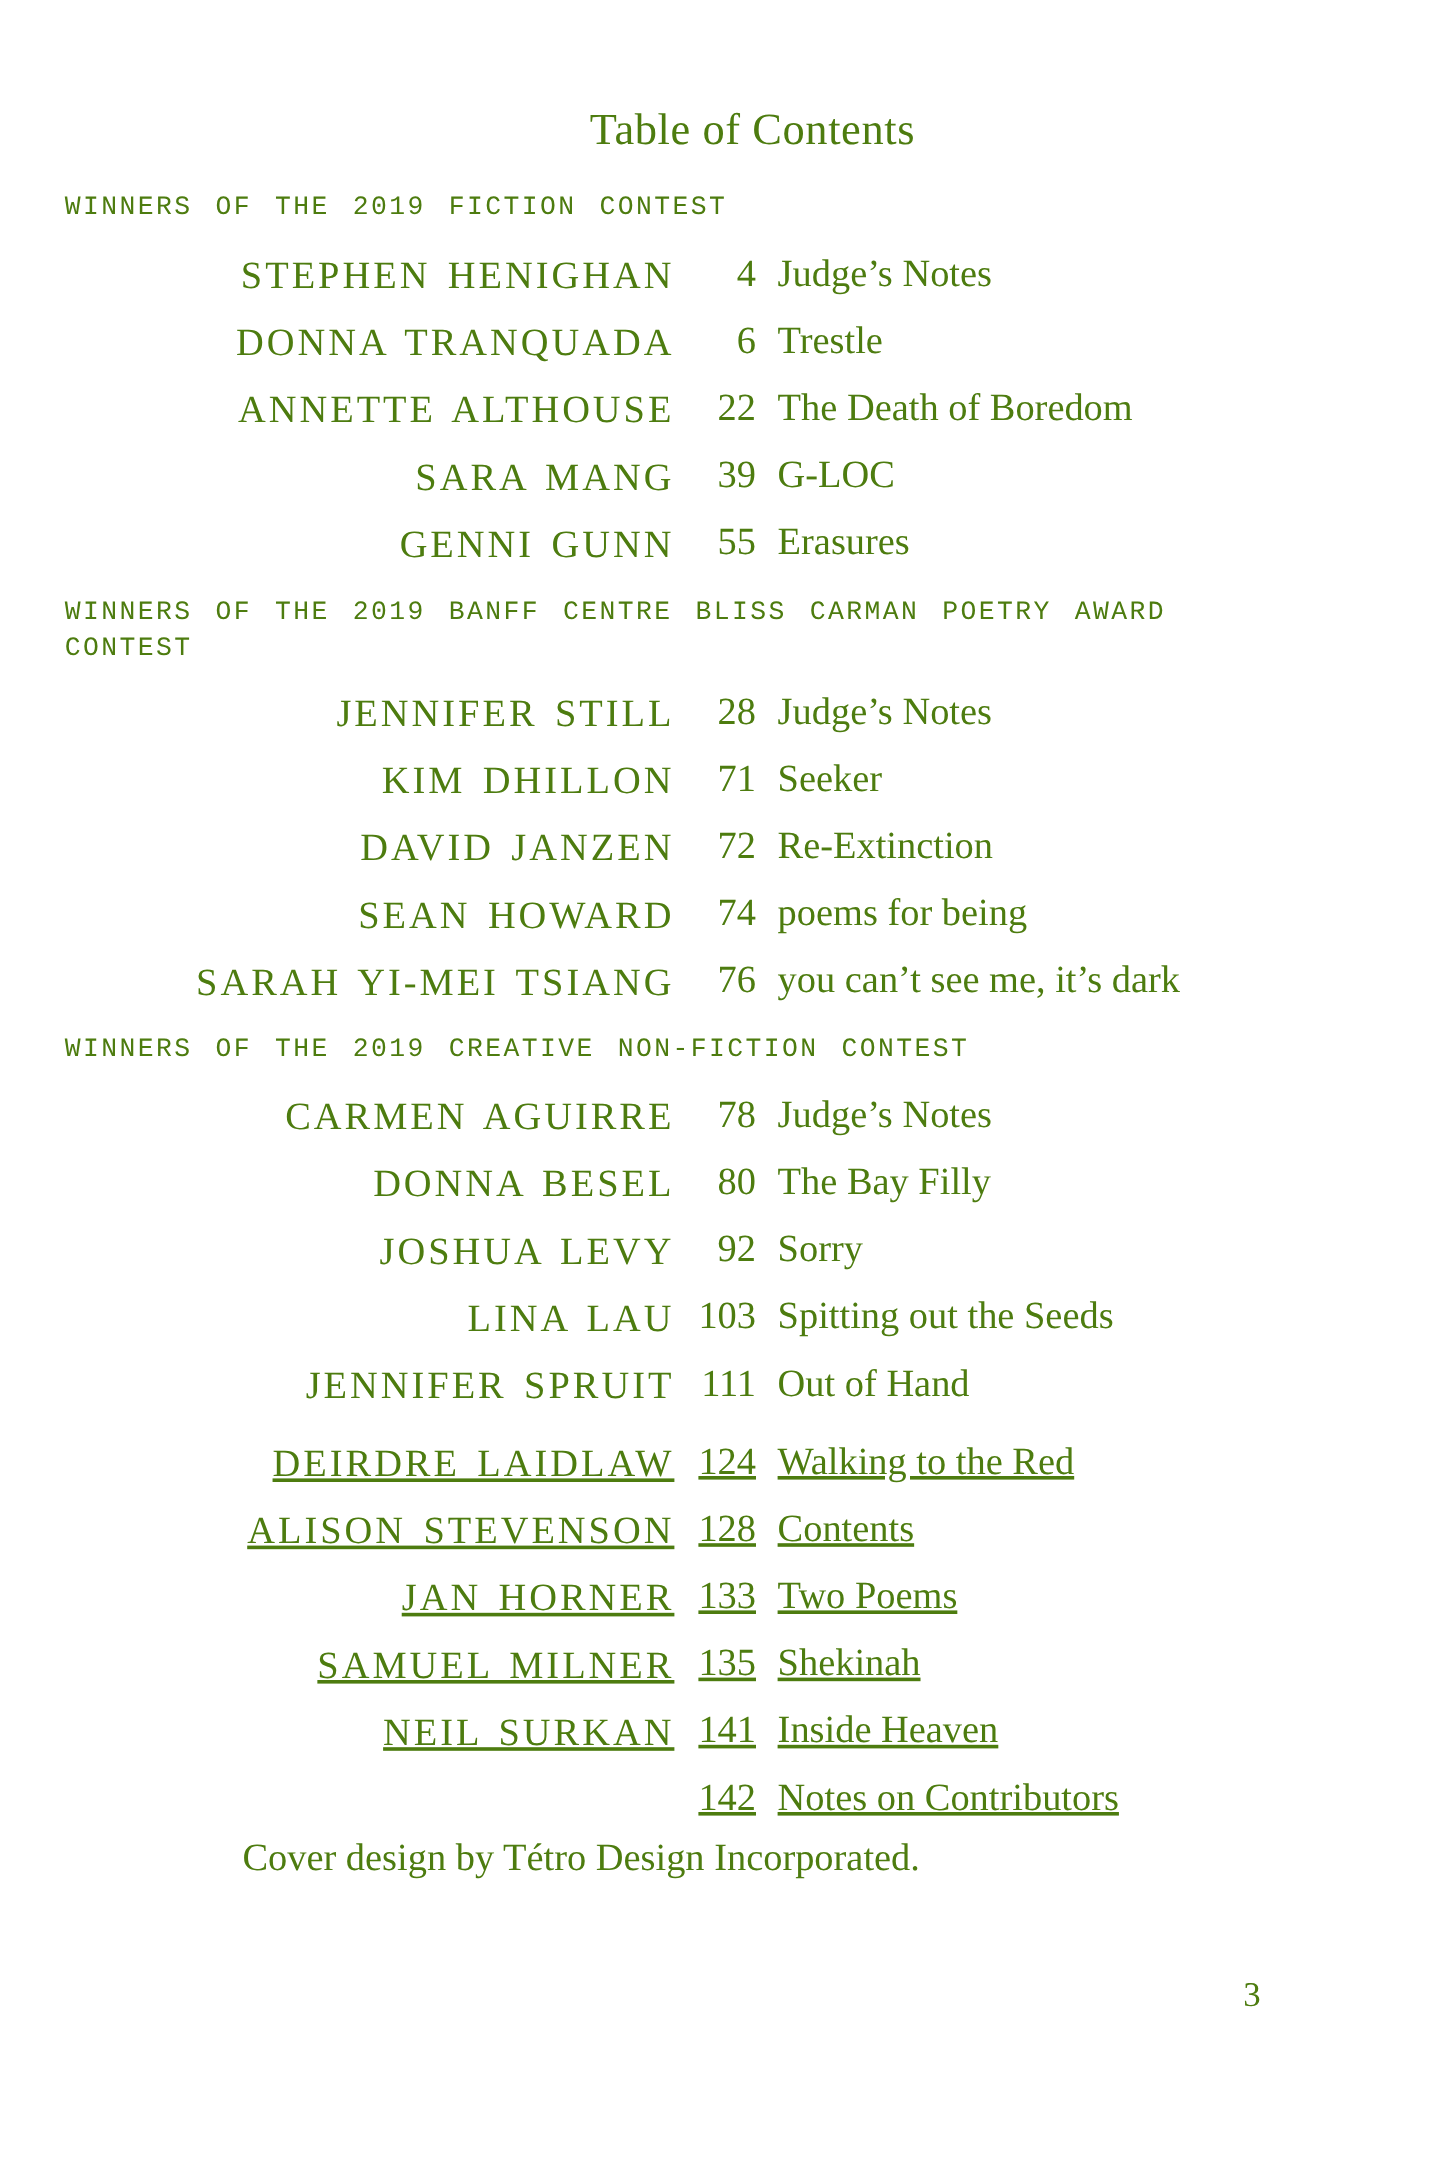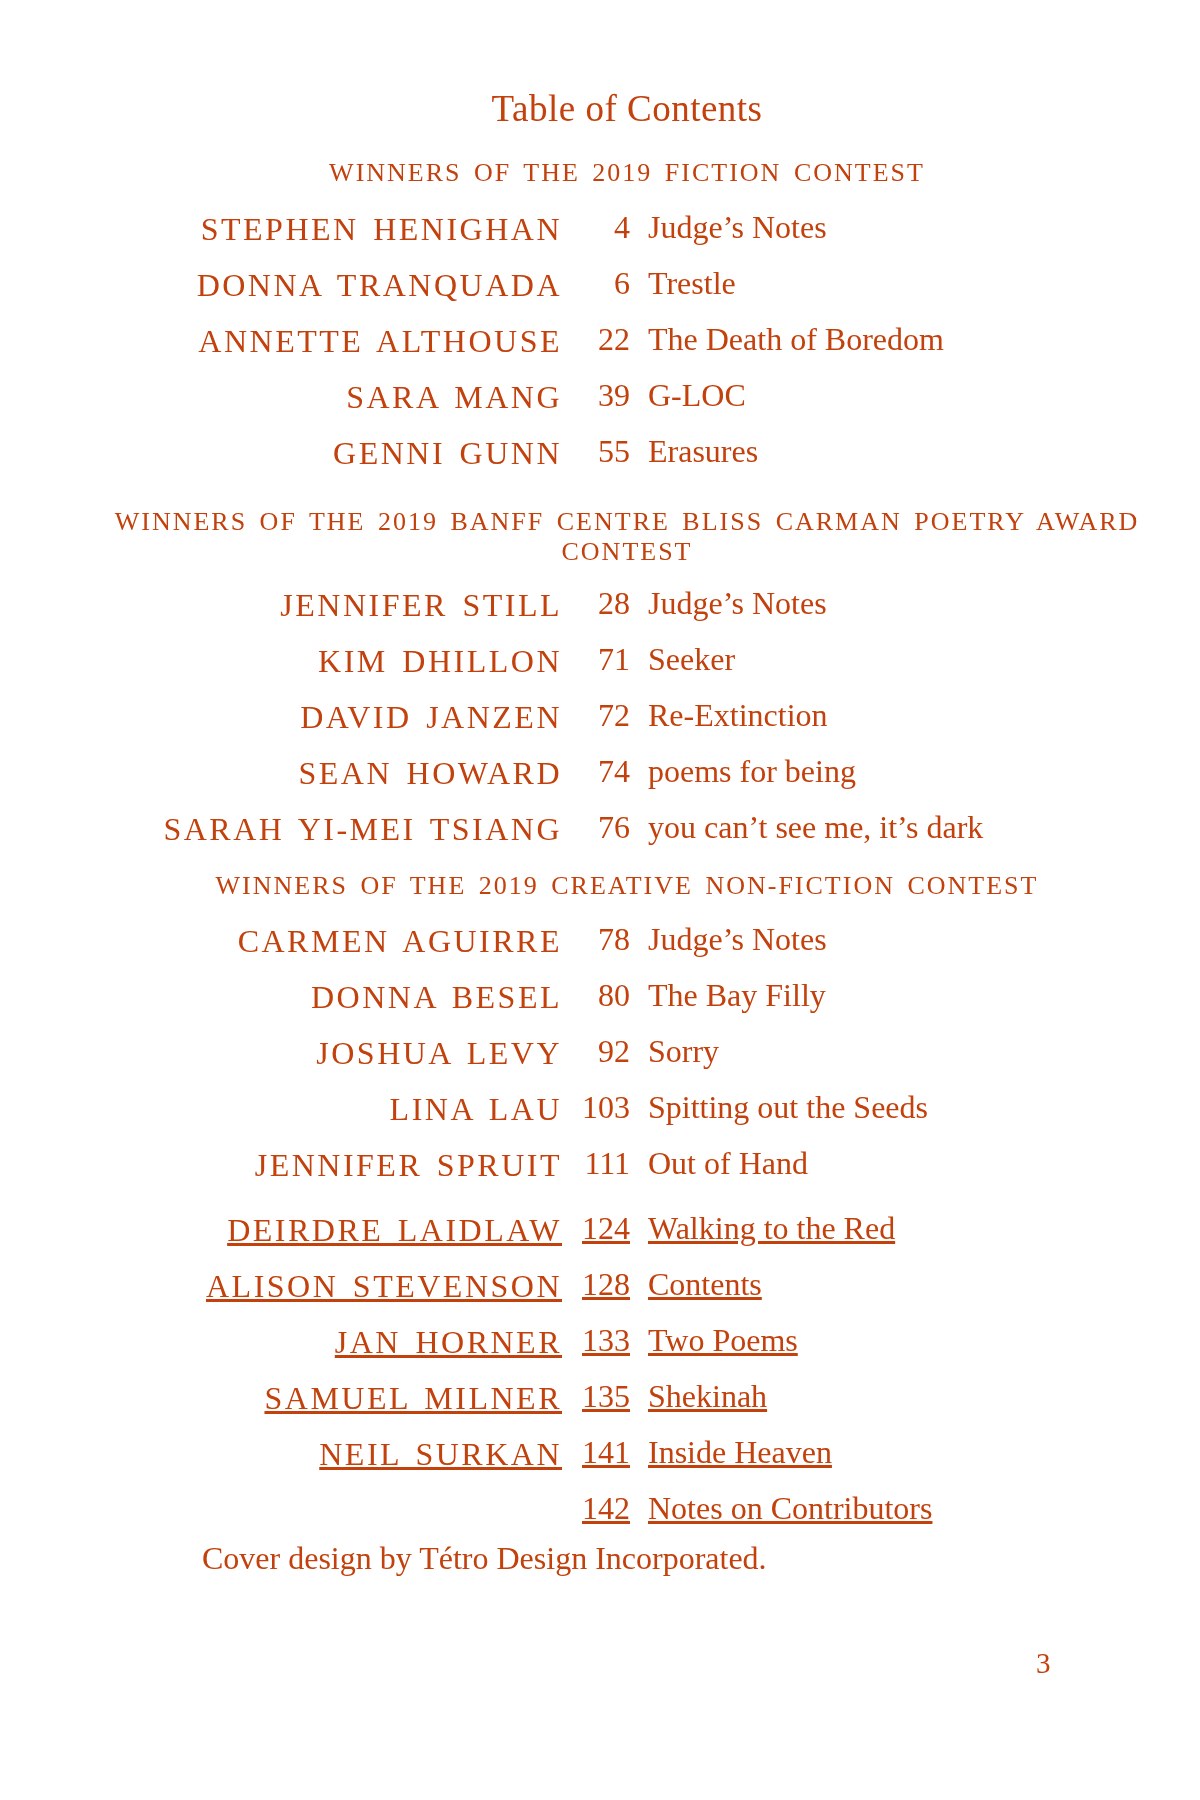--- a/index.html
+++ b/index.html
@@ -1,37 +1,38 @@
 <!DOCTYPE html>
 <html><head>
 <meta charset="utf-8">
 <style>
   html,body{margin:0;padding:0;background:#ffffff;}
   .page{
     position:relative;
     width:1188px;height:1800px;
     background:#ffffff;
-    color:#c2410c;
+    color:#4d7c0f;
     font-family:"Liberation Serif","DejaVu Serif",serif;
     overflow:hidden;
   }
   .content{
     position:absolute;left:54px;top:0;width:1146px;
   }
   .toc-title{
     margin:88px 0 0 0;
     font-size:37px;line-height:42px;font-weight:normal;
     text-align:center;
     letter-spacing:0.5px;
   }
   .toc-section{display:block;}
   .section-header{
-    font-size:26px;line-height:30px;
+    font-size:22px;line-height:30px;
     letter-spacing:2px;word-spacing:4px;
-    text-align:center;
+    text-align:left;
+    font-family:Liberation Mono, monospace;
   }
   .header-line{white-space:nowrap;}
   .rows{display:block;}
   .row{
     display:grid;
     grid-template-columns:508px 68px auto;
     height:56px;
   }
   .cell{line-height:56px;white-space:nowrap;}
   .author{
@@ -45,21 +46,21 @@
     font-size:32px;
   }
   .title{
     text-align:left;
     font-size:32px;
     padding-left:18px;
   }
   
   #sections section:nth-child(1){margin-top:28px;}
   #sections section:nth-child(1) .rows{margin-top:11px;}
-  #sections section:nth-child(2){margin-top:28px;}
+  #sections section:nth-child(2){margin-top:17px;}
   #sections section:nth-child(2) .rows{margin-top:8px;}
   #sections section:nth-child(3){margin-top:16px;}
   #sections section:nth-child(3) .rows{margin-top:10px;}
   #sections section:nth-child(4){margin-top:9px;text-decoration:underline;}
   #sections section:nth-child(4) .rows{margin-top:0;}
   .cover-note{
     margin:2px 0 0 148px;
     font-size:32px;line-height:40px;
   }
   .page-number{

